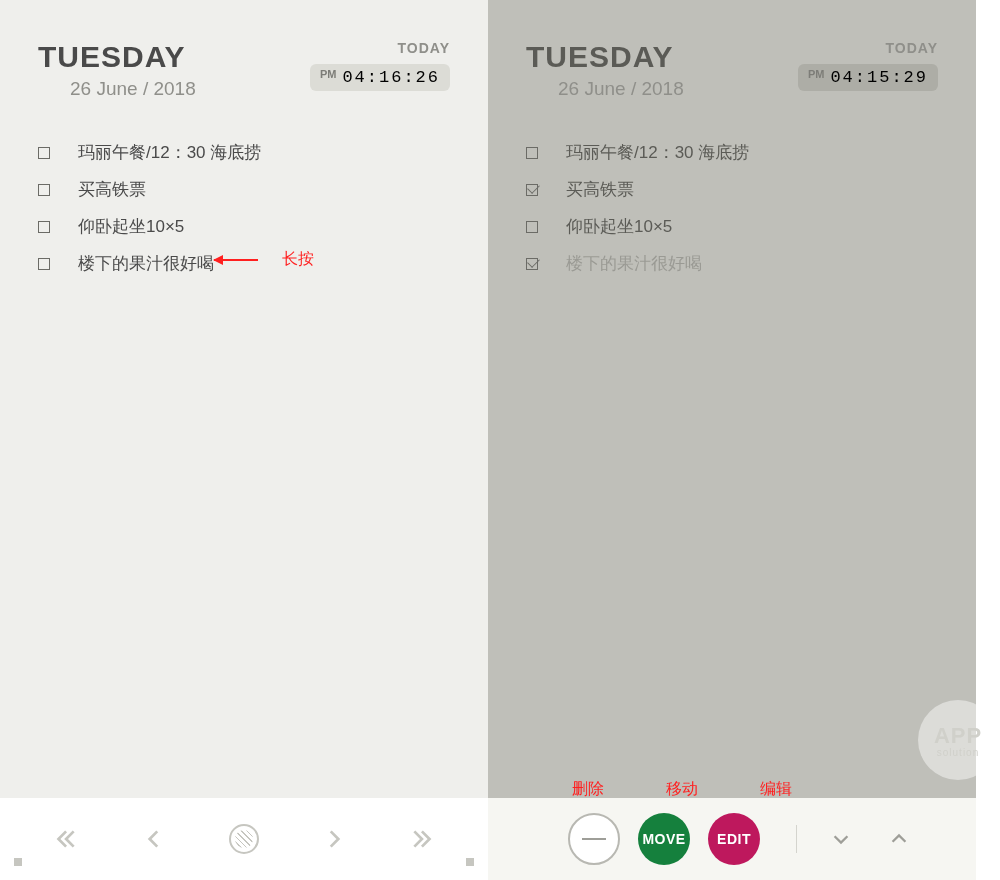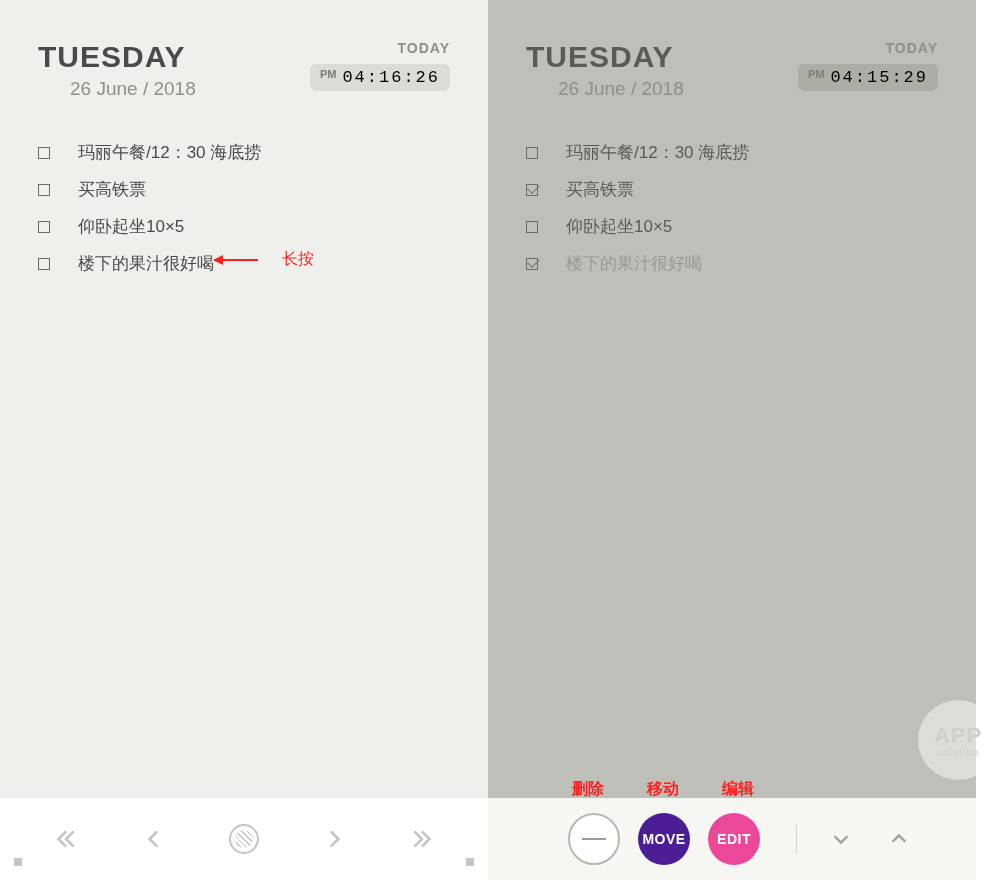--- a/index.html
+++ b/index.html
@@ -195,44 +195,44 @@
   .round-delete {
     background: #ffffff;
     border: 2px solid #b8b8b2;
     position: relative;
   }
   .round-delete::after {
     content:"";
     width: 24px; height: 2px;
     background: #9e9e98;
   }
-  .round-move { background: #4c1d95; }
-  .round-edit { background: #ec4899; }
+  .round-move { background: #15803d; }
+  .round-edit { background: #be185d; }
   .sep {
     width: 1px; height: 28px;
     background: #d4d4ce;
     margin: 0 6px 0 18px;
   }
   .chev-btn {
     width: 40px; height: 40px;
     display:flex; align-items:center; justify-content:center;
     color: #9e9e98;
   }
   .chev-btn svg { width: 22px; height: 22px; }
 
   
   .red-labels {
     position: absolute;
     bottom: 80px;
     left: 568px;
     display: flex;
-    gap: 35px;
+    gap: 54px;
     color: #ff1f1f;
     font-size: 16px;
-    font-weight: 700;
+    font-weight: 400;
     z-index: 5;
   }
   .red-labels span { width: 40px; text-align:center; }
 
   
   .watermark {
     position: absolute;
     right: 2px;
     bottom: 100px;
     width: 80px; height: 80px;

